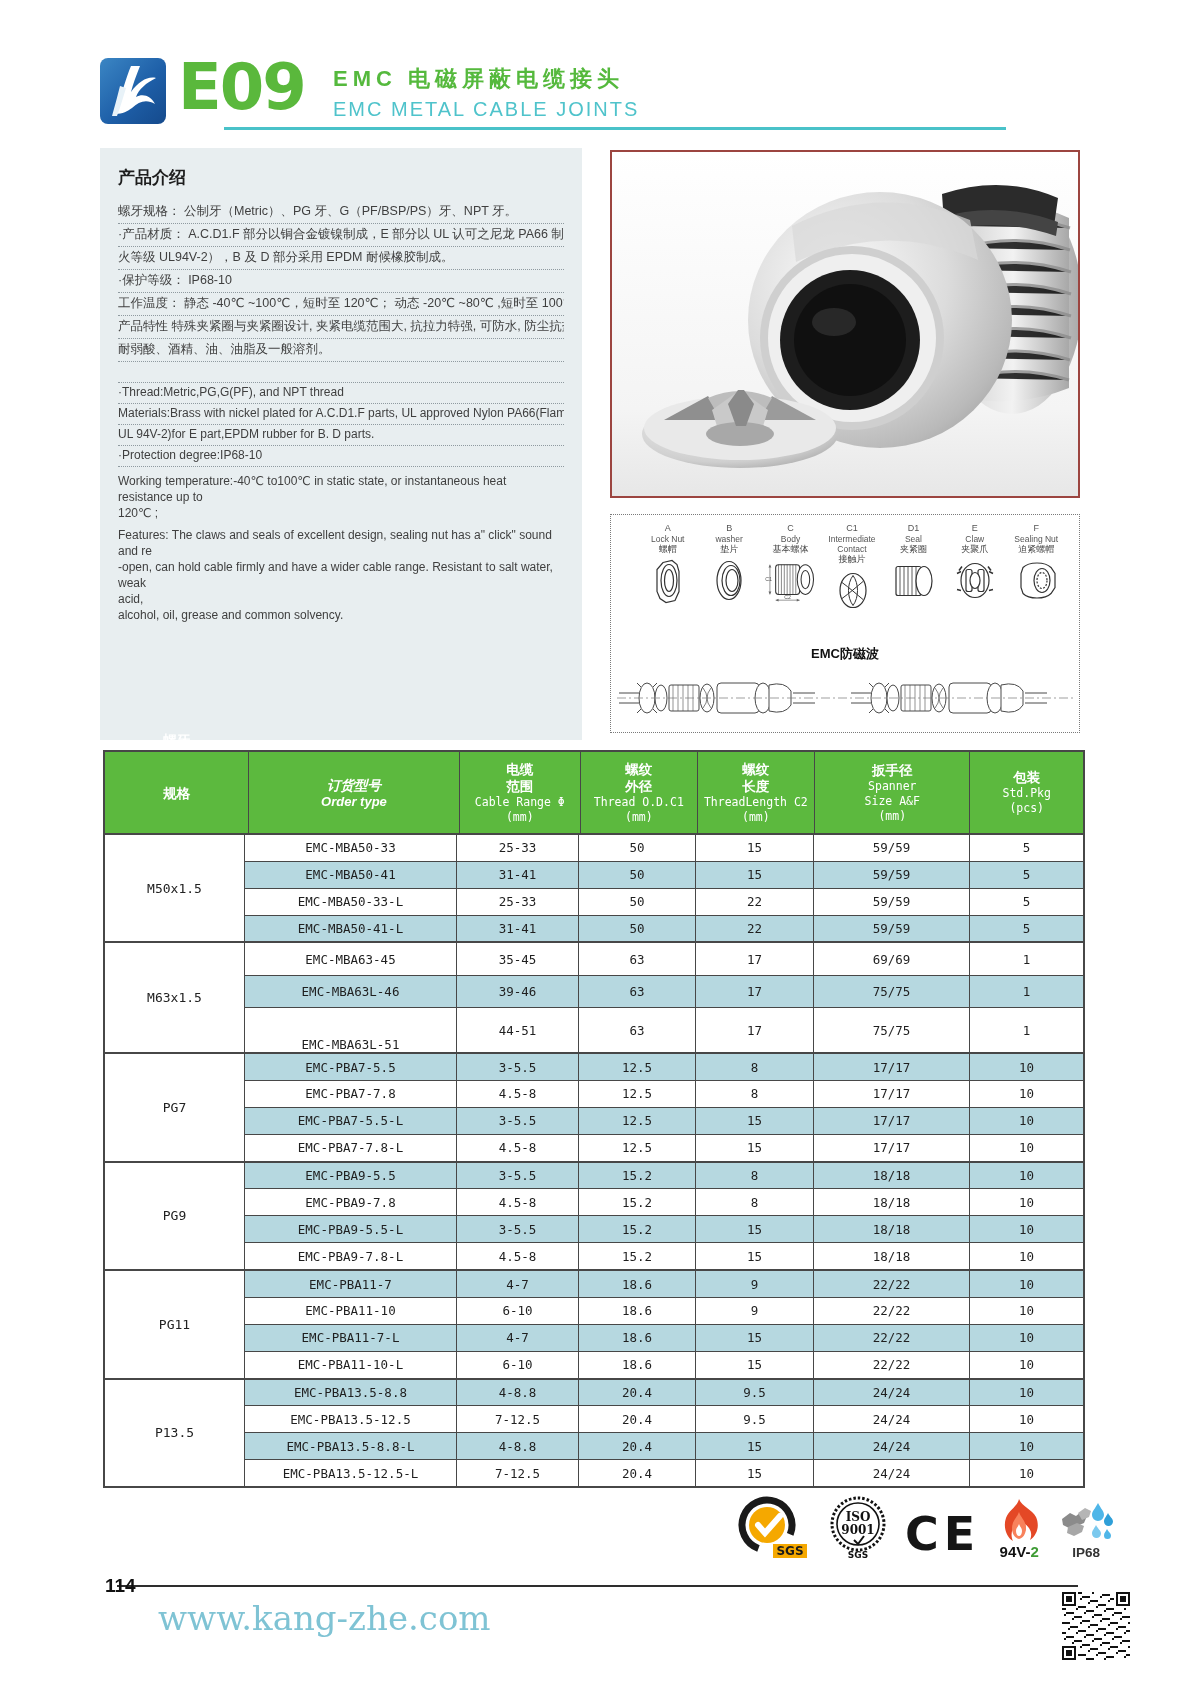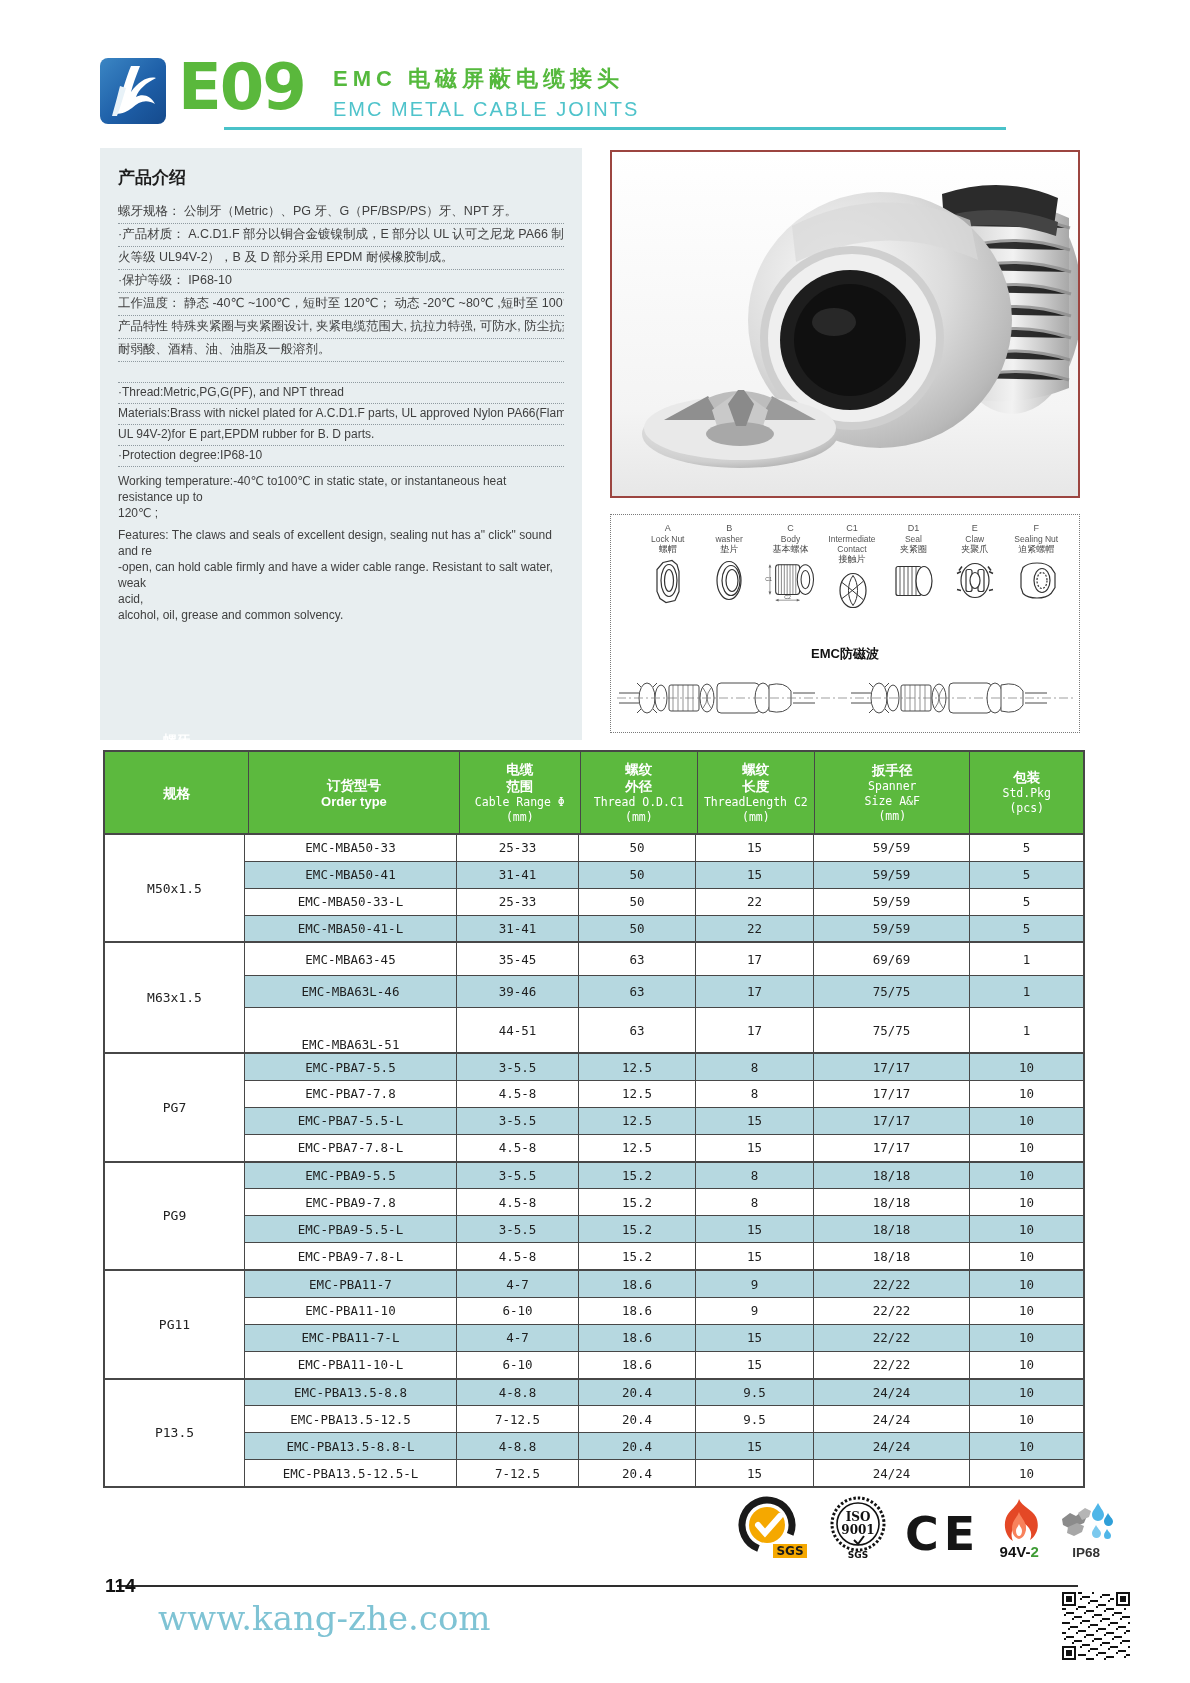--- a/index.html
+++ b/index.html
@@ -296,21 +296,21 @@
     </svg>
   </div>
 
   <div class="ptable">
     <div class="thead" id="thead">
         <div class="th" style="width: 144px; gap: 36px;">
           <div class="zh">螺牙</div>
           <div class="zh">规格</div>
           <div class="en">Thread</div>
         </div>
-        <div class="th" style="width: 211px;">
+        <div class="th" style="width: 211px; font-style: italic;">
           <div class="zh">订货型号</div>
           <div class="en sans">Order type</div>
         </div>
         <div class="th" style="width: 122px;">
           <div class="zh">电缆</div>
           <div class="zh">范围</div>
           <div class="en">Cable Range Φ</div>
           <div class="en">(mm)</div>
         </div>
         <div class="th" style="width: 117px;">

